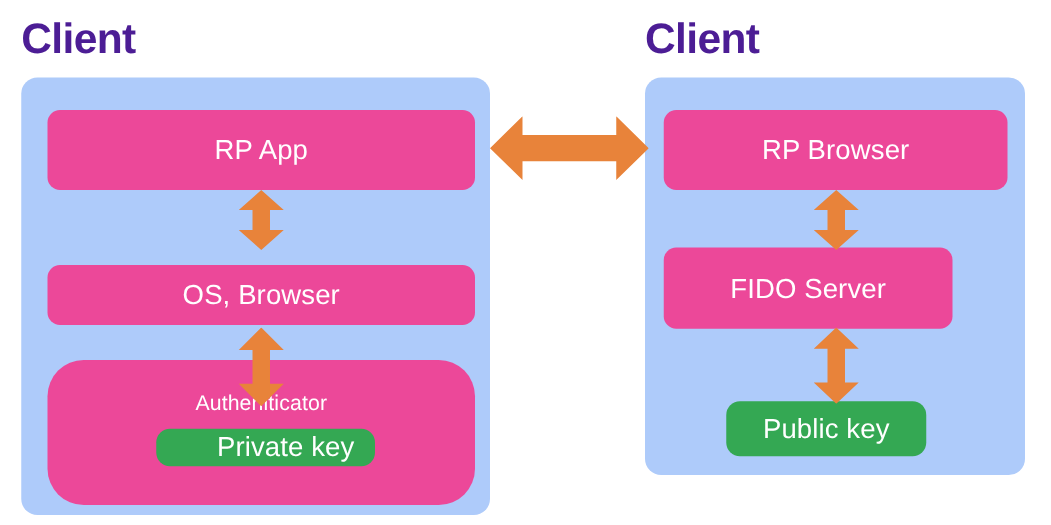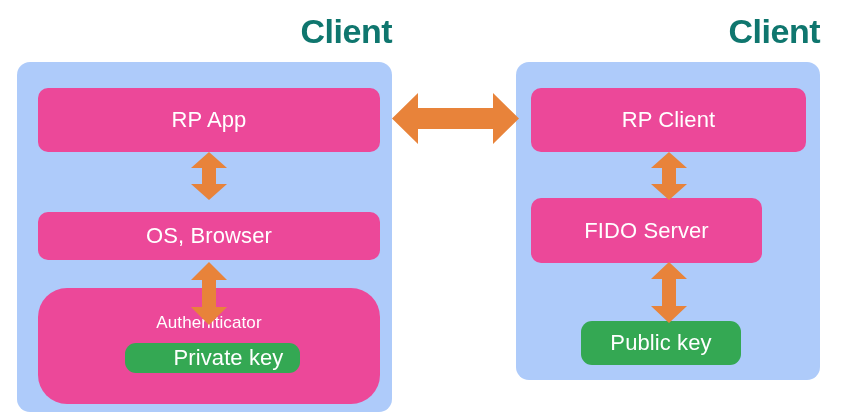--- a/index.html
+++ b/index.html
@@ -19,23 +19,23 @@
     height: 420px;
     background: #ffffff;
     overflow: hidden;
   }
 
   
   .col-title {
     position: absolute;
     font-size: 34px;
     font-weight: 700;
-    color: #0f766e;
+    color: #4c1d95;
     letter-spacing: -0.5px;
-    text-align: right;
+    text-align: left;
     white-space: nowrap;
     line-height: 40px;
   }
   #title-client { left: 17px;  top: 11px; width: 375px; }
   #title-server { left: 516px; top: 11px; width: 304px; }
 
   
   .panel {
     position: absolute;
     background: #aecbfa;
@@ -136,21 +136,21 @@
     <div class="card-title">Autheniticator</div>
   </div>
 
   <div class="key-pill" id="pill-private-key">
     <span>Private key</span>
   </div>
 
   <div class="panel" id="panel-server"></div>
 
   <div class="card" id="card-rp-server">
-    <div class="card-title">RP Client</div>
+    <div class="card-title">RP Browser</div>
   </div>
 
   <div class="card" id="card-fido-server">
     <div class="card-title">FIDO Server</div>
   </div>
 
   <div class="key-pill" id="pill-public-key">
     <span>Public key</span>
   </div>
 

